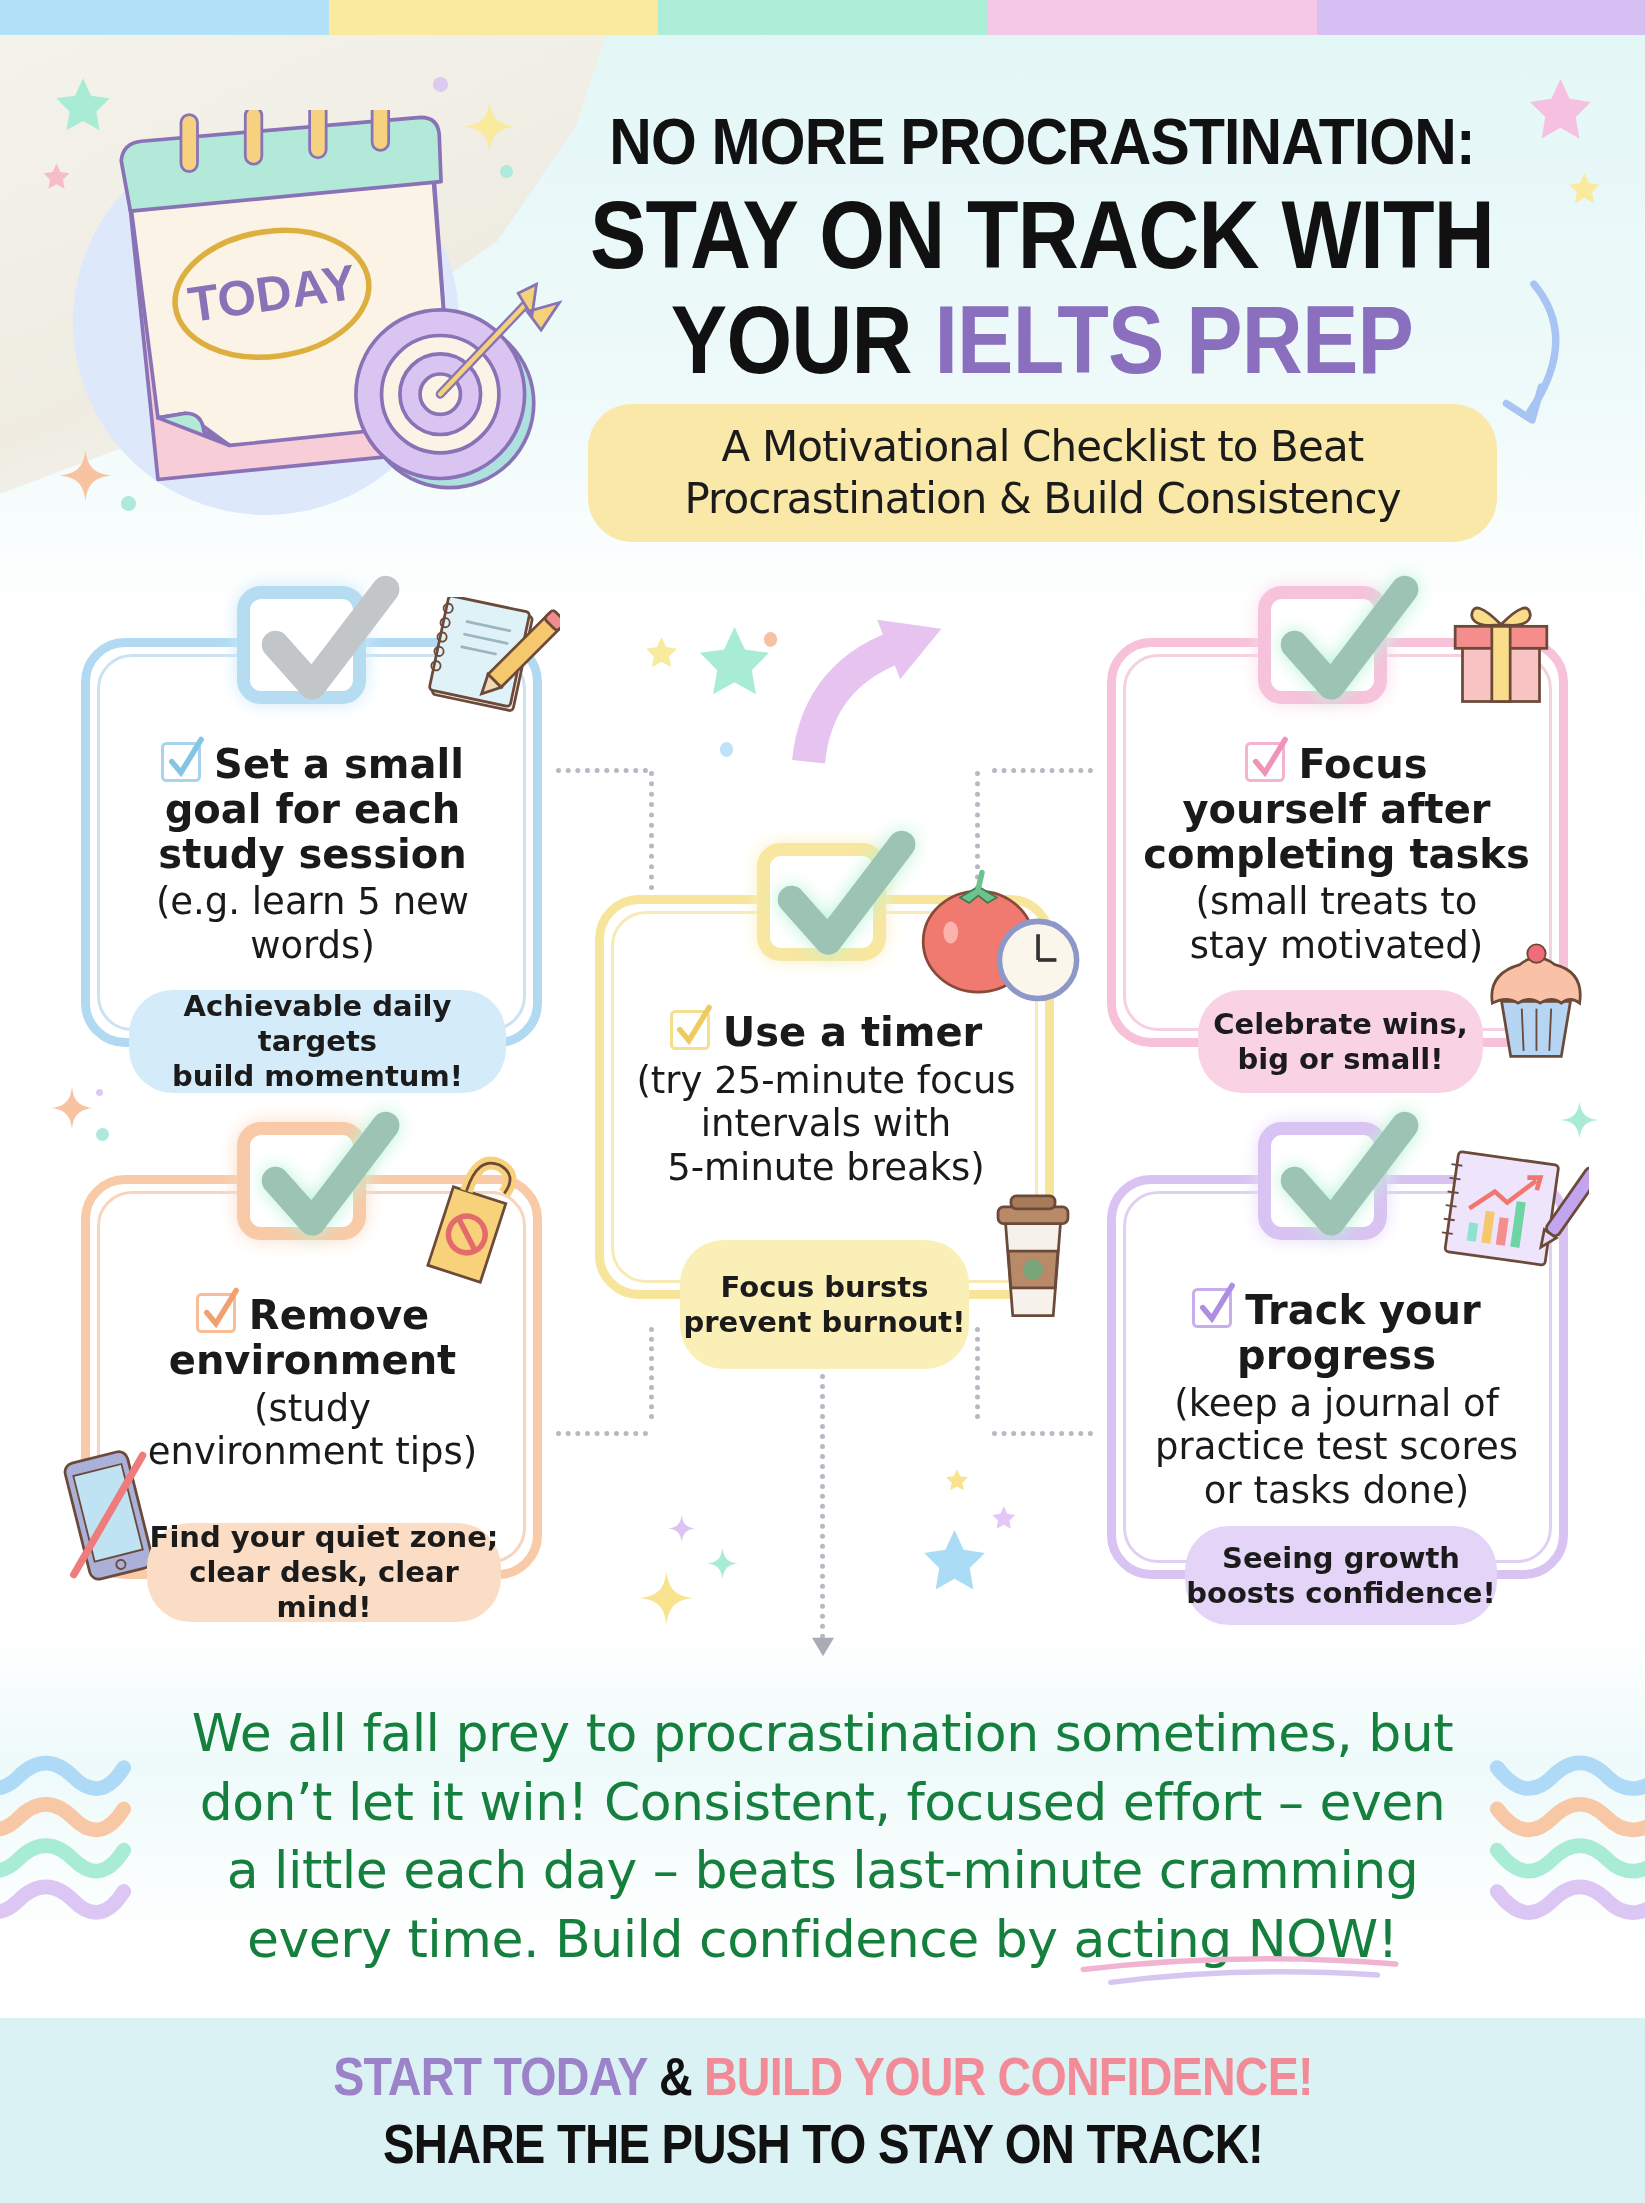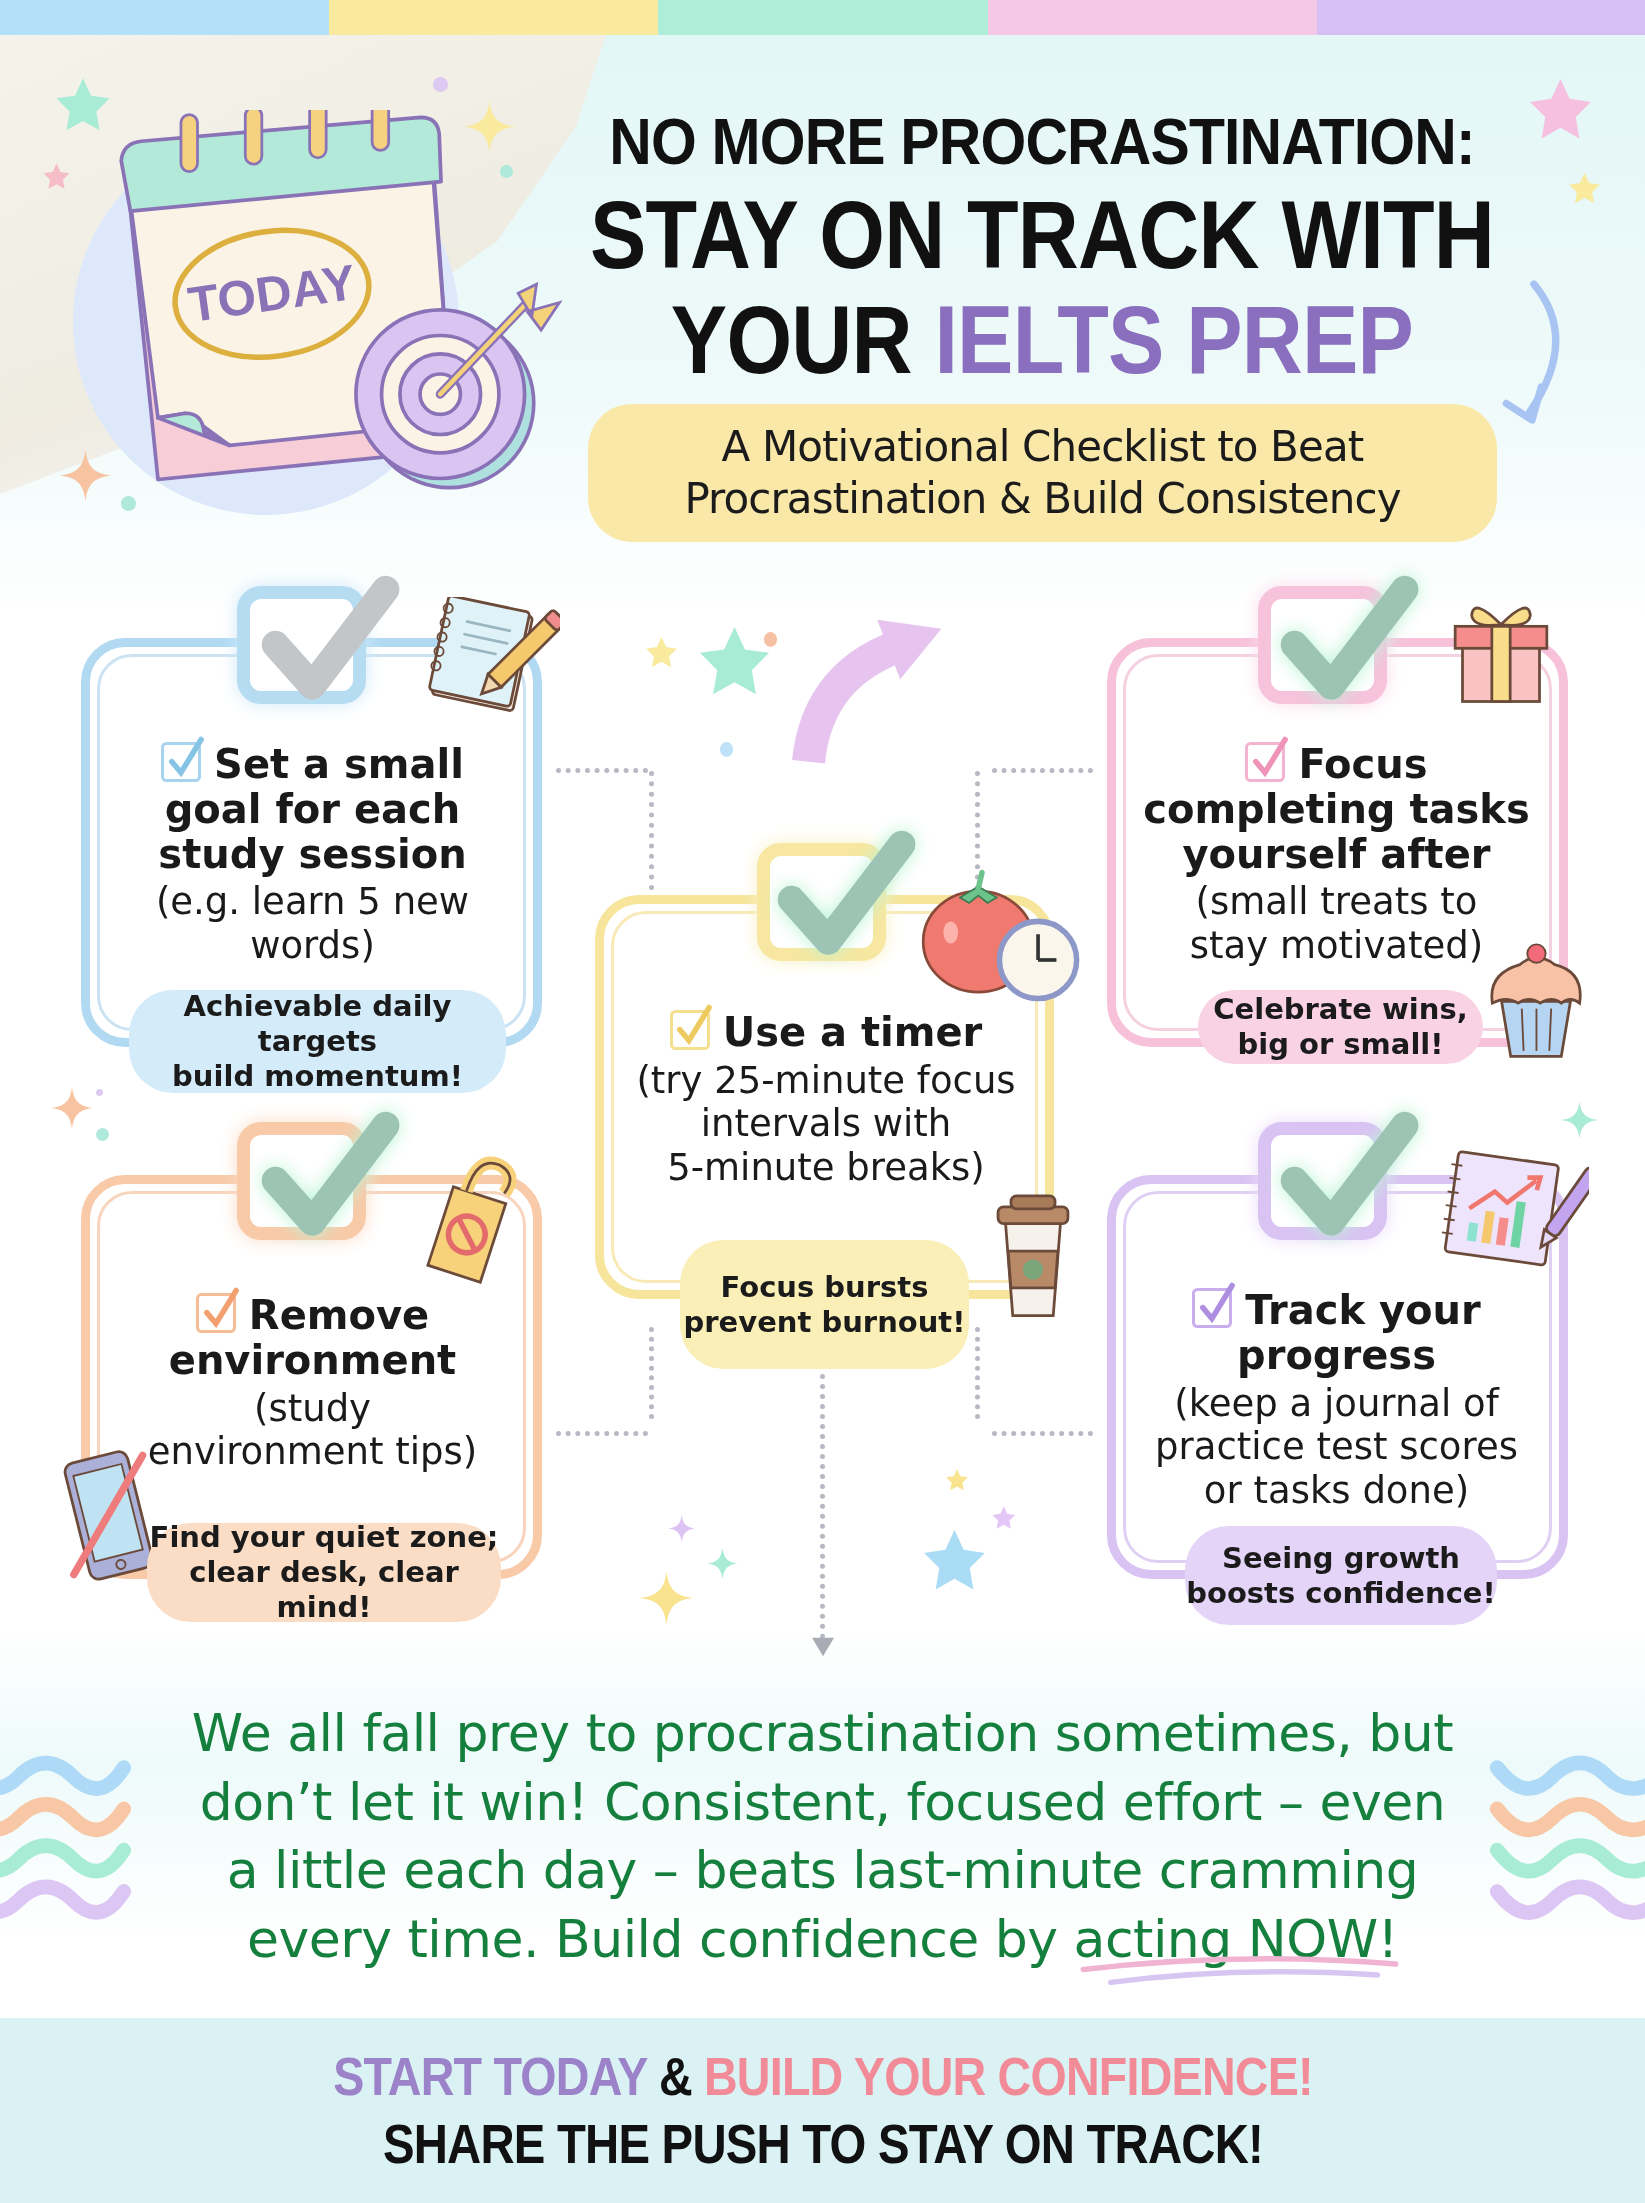--- a/index.html
+++ b/index.html
@@ -335,26 +335,26 @@
     </g>
   <path d="M10 72 Q5 40 40 30 Q58 15 78 30 Q110 38 105 72 Q95 64 85 72 Q75 64 62 72 Q50 64 38 72 Q25 64 10 72 Z" fill="#f9c1a5" stroke="#6b4a3a" stroke-width="3"></path>
   <circle cx="58" cy="18" r="10" fill="#f26b7a" stroke="#6b4a3a" stroke-width="2"></circle>
 </svg>
 <div class="card-body" style="left:1116px;width:441px;top:742px">
   <div class="card-title">
     <span class="small-check" style="border-color:#f4b4cf"><svg width="39" height="46" viewBox="0 0 42 50">
           <path d="M6 30 L16 42 L38 6" fill="none" stroke="#ef94b8" stroke-width="6" stroke-linecap="round"></path>
         </svg></span><span>Focus</span>
   </div>
+  <div class="card-title">yourself after</div>
   <div class="card-title">completing tasks</div>
-  <div class="card-title">yourself after</div>
   <div class="card-desc">(small treats to</div>
   <div class="card-desc" style="margin-top:0">stay motivated)</div>
 </div>
-<div class="card-pill" style="left:1198px;top:990px;width:285px;height:74px;background:#f9d2e3">
+<div class="card-pill" style="left:1198px;top:990px;width:285px;height:103px;background:#f9d2e3">
   <div>Celebrate wins,</div>
   <div>big or small!</div>
 </div>
 
 <div class="card" style="left:81px;top:1175px;width:461px;height:404px;border-color:#f8caa8">
   <div class="inner" style="border-color:#f2b186"></div>
 </div>
 <div class="big-check-box" style="left:237px;top:1122px;border-color:#f8caa8;box-shadow:0 0 18.4px #fbdcc6"></div>
 <svg class="big-check" style="left:248px;top:1107px;filter:drop-shadow(0 0 9.2px #b9f3d6)" viewBox="0 0 170 150">
     <path d="M30 80 L70 125 L150 20" fill="none" stroke="#9cc3b4" stroke-width="30" stroke-linecap="round" stroke-linejoin="round"></path>

